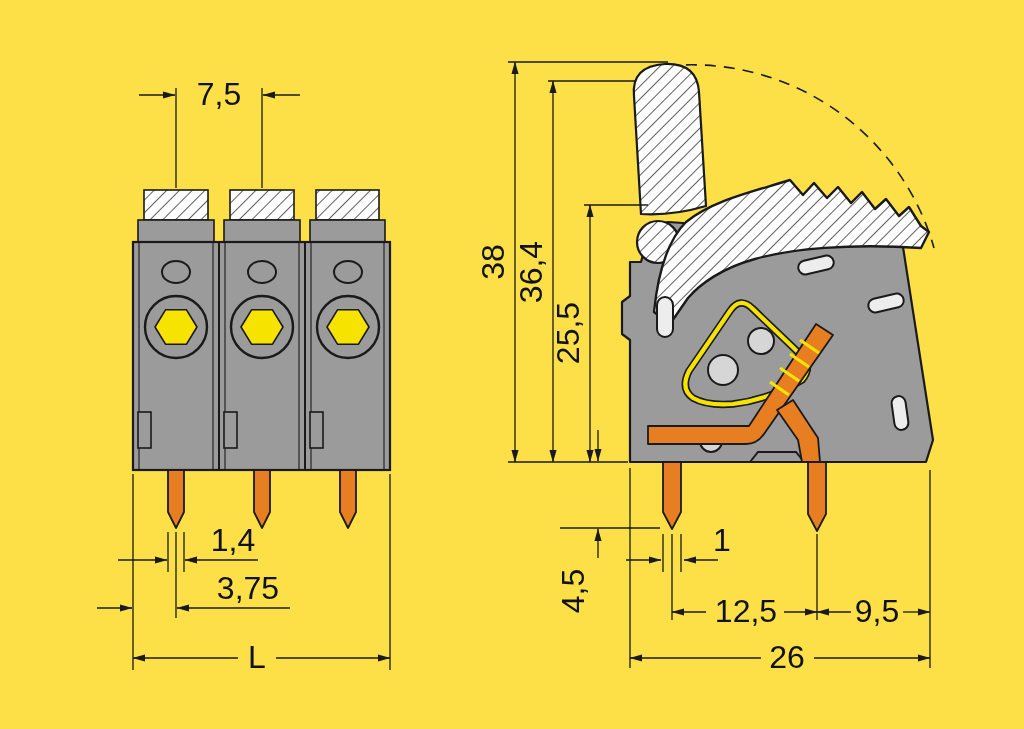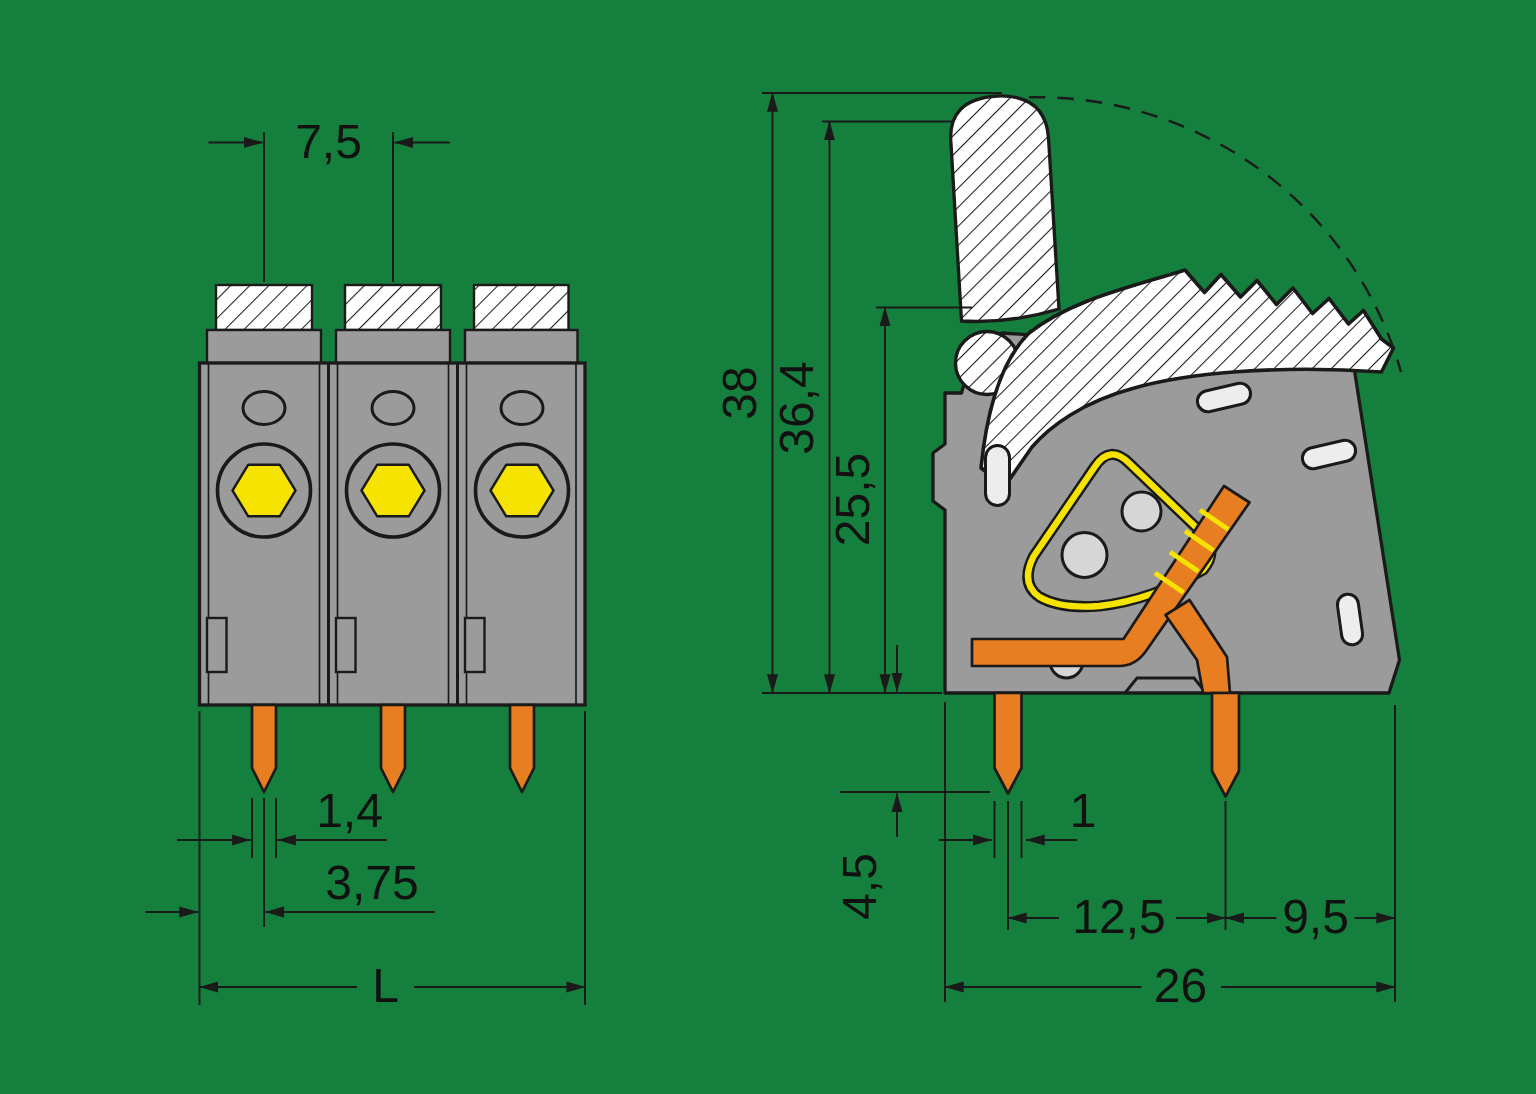--- a/index.html
+++ b/index.html
@@ -1,16 +1,16 @@
 <!DOCTYPE html>
 <html><head>
 <meta charset="utf-8">
 <style>
   html,body{margin:0;padding:0;background:#ffffff;}
-  #canvas{position:relative;width:1024px;height:729px;background:#15803d;overflow:hidden;}
+  #canvas{position:relative;width:1024px;height:729px;background:#fde047;overflow:hidden;}
   svg{position:absolute;left:0;top:0;}
   .dim{stroke:#1a1a1a;stroke-width:1.3;fill:none;}
   .dimtext{font:32px "Liberation Sans", sans-serif;fill:#111111;}
 </style>
 </head>
 <body>
 
 <div id="canvas">
 <svg width="1024" height="729" viewBox="0 0 1024 729">
   <defs>

